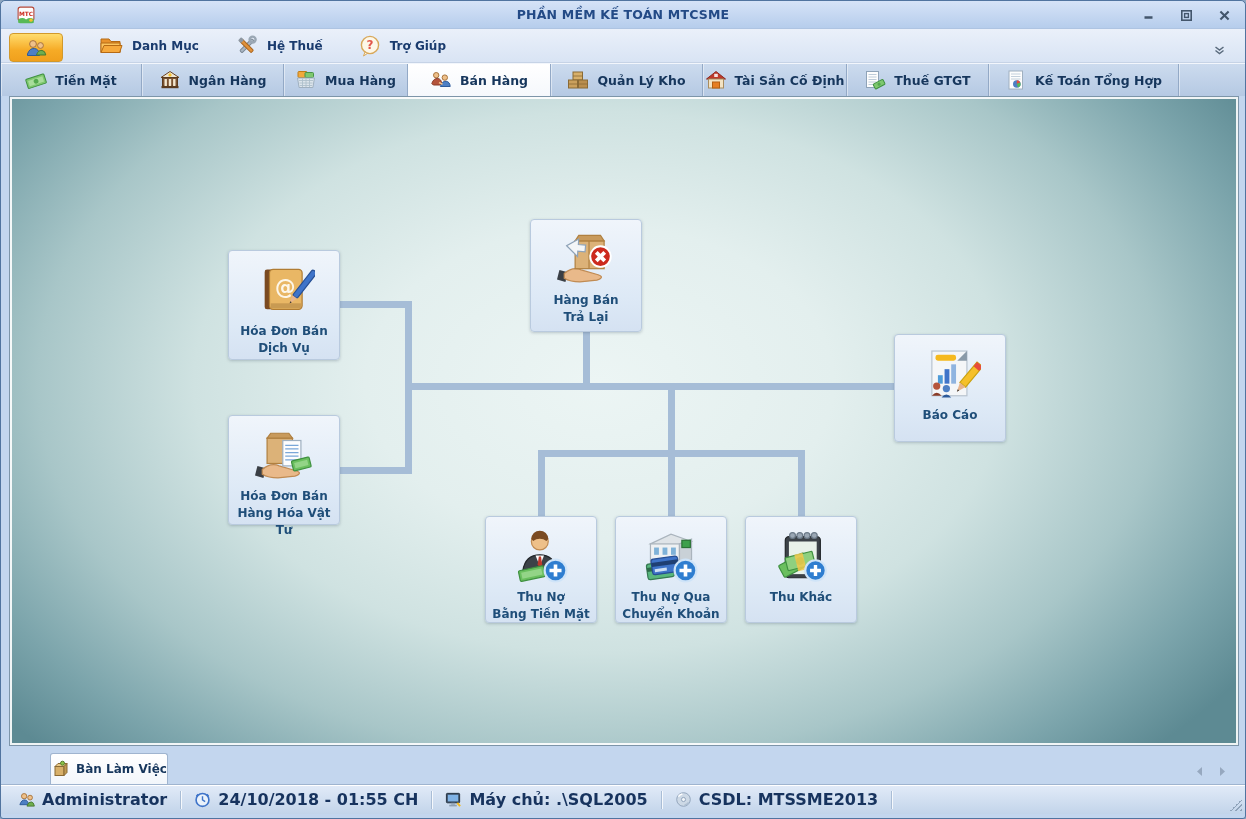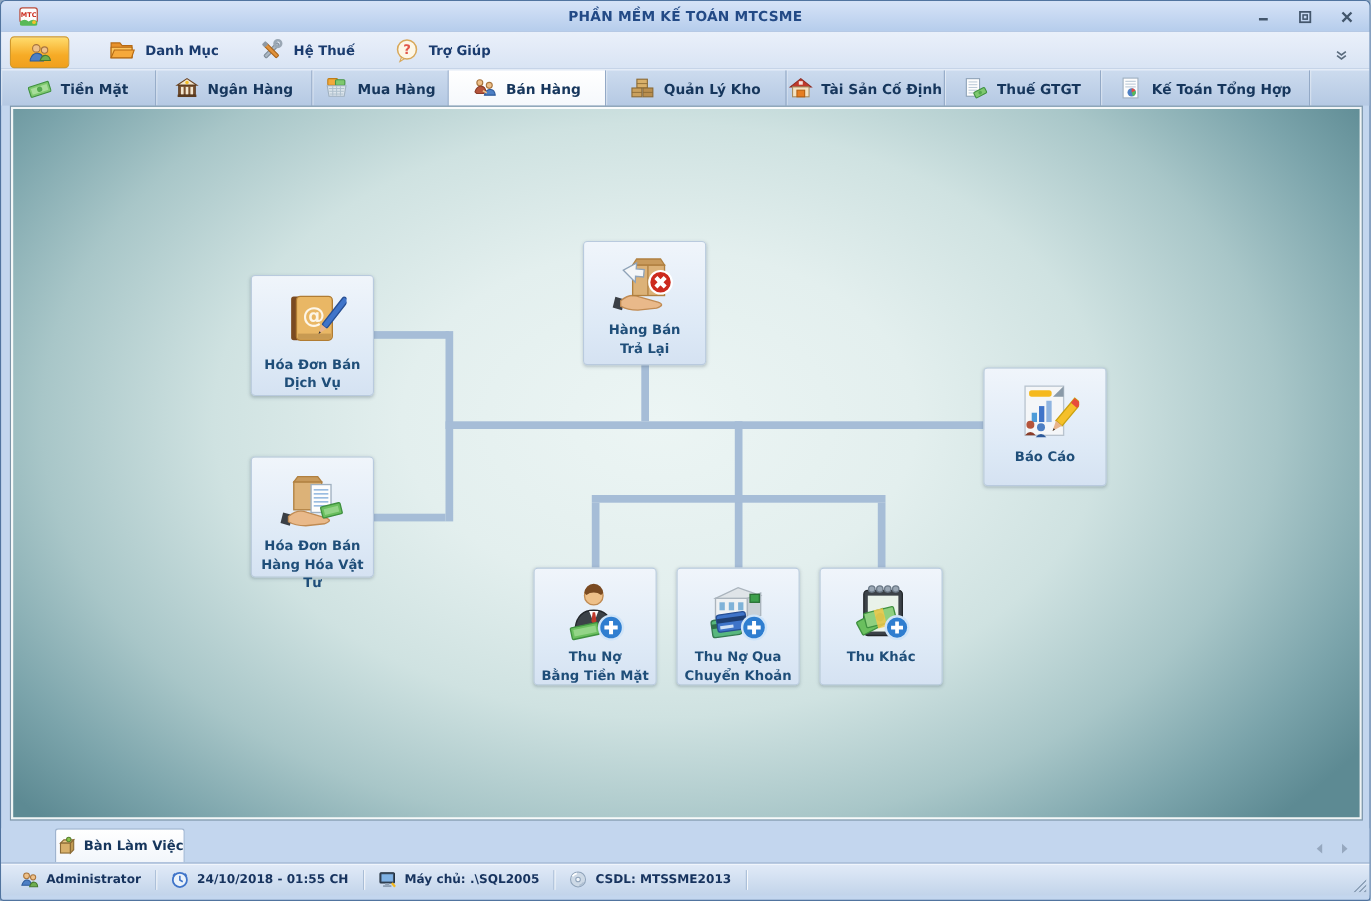--- a/index.html
+++ b/index.html
@@ -95,21 +95,21 @@
     display:flex; align-items:center; justify-content:center; gap:7px;
     font-size:12px; font-weight:bold; color:#16365c; cursor:default;
   }
   .doc-arrows { position:absolute; right:18px; top:9px; display:flex; gap:14px; }
 
   
   .statusbar {
     position:absolute; left:0; top:783px; right:0; height:30px;
     background:linear-gradient(#e2ebf8, #c2d4ea);
     border-top:1px solid #9fb4cf; box-shadow:inset 0 1px 0 #ffffff;
-    display:flex; align-items:center; font-size:11px; font-weight:bold; color:#17335e;
+    display:flex; align-items:center; font-size:16px; font-weight:bold; color:#17335e;
   }
   .sseg {
     display:flex; align-items:center; gap:7px; padding:0 13px; height:18px;
     border-right:1px solid #a9bdd6; box-shadow:1px 0 0 rgba(255,255,255,.8);
   }
   .sseg:first-child { margin-left:4px; }
   .sicon { width:17px; height:17px; display:block; }
   .grip { position:absolute; right:3px; bottom:3px; width:12px; height:12px;
     background:
       linear-gradient(135deg, transparent 50%, #8fa3ba 50%, #8fa3ba 58%, transparent 58%,
@@ -234,21 +234,21 @@
     <div class="mtab active" style="width:143px">
       <svg class="ticon" viewBox="0 0 22 20">
         <circle cx="6.2" cy="5.2" r="2.7" fill="#eec089" stroke="#a8743d"></circle>
         <path d="M1.8 13.5 q1.8 -5.4 6 -5 q3.4 .4 4 5 l-2 1.5 h-6.5z" fill="#b5543b" stroke="#8a3c28"></path>
         <circle cx="14.8" cy="7.6" r="2.7" fill="#eec089" stroke="#a8743d"></circle>
         <path d="M10.4 16.5 q1.6 -5.6 5.8 -5.2 q3.6 .4 4 5.2 z" fill="#4d7fc4" stroke="#2d5a9a"></path>
         <path d="M9 12.5 l3.5 1.8" stroke="#eec089" stroke-width="1.6"></path>
       </svg>
       <span>Bán Hàng</span>
     </div>
-    <div class="mtab" style="width:164px">
+    <div class="mtab" style="width:152px">
       <svg class="ticon" viewBox="0 0 22 20">
         <rect x="6" y="2" width="9.5" height="8" fill="#d8b06a" stroke="#8a6a35"></rect>
         <rect x="1.5" y="10" width="9" height="8" fill="#caa05c" stroke="#8a6a35"></rect>
         <rect x="11.5" y="10" width="9" height="8" fill="#b98e4e" stroke="#8a6a35"></rect>
         <path d="M6 6 h9.5 M1.5 14 h9 M11.5 14 h9" stroke="#8a6a35" stroke-width=".8"></path>
       </svg>
       <span>Quản Lý Kho</span>
     </div>
     <div class="mtab" style="width:144px">
       <svg class="ticon" viewBox="0 0 22 20">

